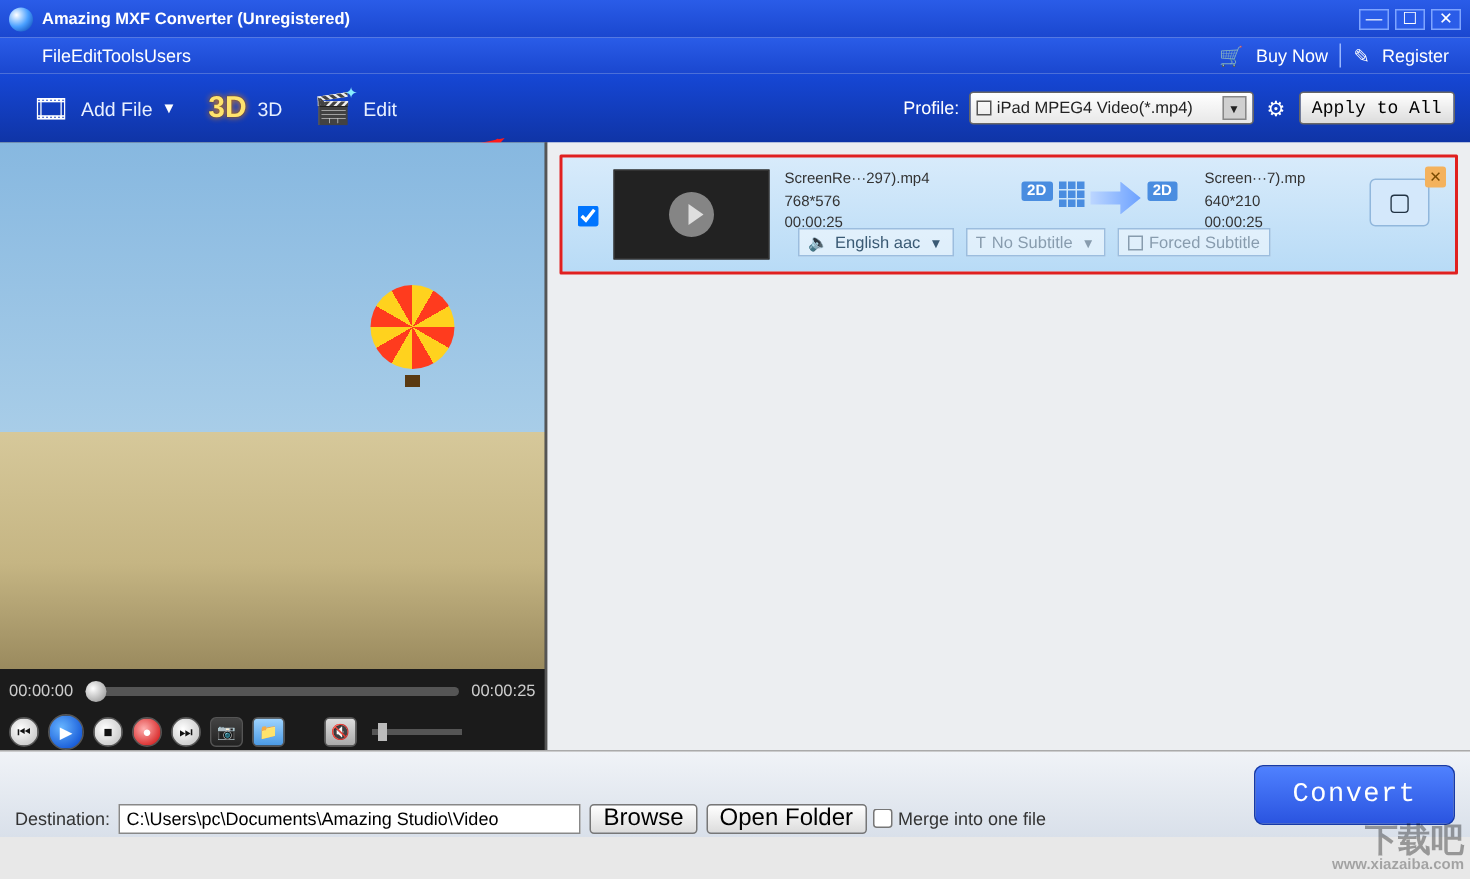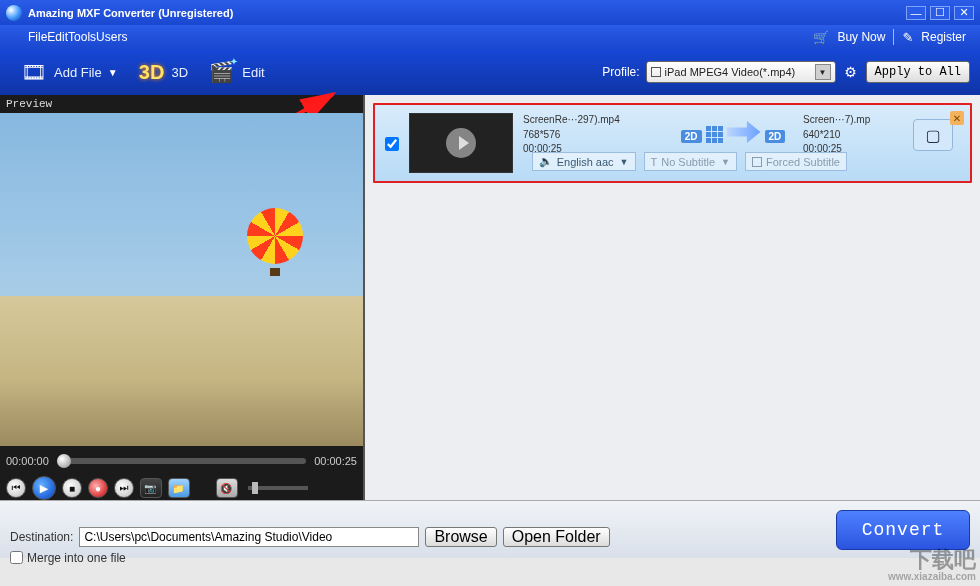--- a/index.html
+++ b/index.html
@@ -67,38 +67,38 @@
 
 
 .list-pane{ flex:1; background:#eceef1; padding:8px; overflow:auto;}
 .item-card{ border:2px solid #e02020; background:linear-gradient(#d8ebfb,#b8dbf6); padding:8px 10px; display:flex; gap:10px; align-items:flex-start; position:relative; border-radius:1px;}
 .item-check{ width:14px;height:14px; margin-top:24px;}
 .thumb{ width:104px; height:60px; background:#222; position:relative; border:1px solid #333;}
 .thumb::after{content:""; position:absolute; left:50%; top:50%; width:30px;height:30px; border-radius:50%; background:rgba(200,200,200,.6); transform:translate(-50%,-50%);}
 .thumb .play-tri{ position:absolute; left:52%; top:50%; transform:translate(-40%,-50%); border-left:10px solid #fff; border-top:7px solid transparent; border-bottom:7px solid transparent;}
 .col-src,.col-dst{ font-family:"Courier New",monospace; font-size:10px; color:#333; line-height:1.45;}
 .col-src{ width:140px;}
-.conv-arrow{ width:120px; display:flex; align-items:flex-end; justify-content:center; margin-top:8px; gap:4px;}
+.conv-arrow{ width:120px; display:flex; align-items:flex-start; justify-content:center; margin-top:8px; gap:4px;}
 .badge2d{ font-size:10px; background:#4a8de0; color:#fff; padding:1px 4px; border-radius:2px; font-weight:bold;}
 .grid9{ display:grid; grid-template-columns:repeat(3,5px); grid-template-rows:repeat(3,5px); gap:1px;}
 .grid9 span{ background:#4a8de0;}
 .big-arrow{ width:34px; height:22px; background:linear-gradient(90deg,#bcd6ff,#6aa0ff); clip-path:polygon(0 30%,60% 30%,60% 0,100% 50%,60% 100%,60% 70%,0 70%);}
 .col-dst{ width:100px;}
 .dev-icon{ width:40px;height:32px; background:#d4e8fb; border:1px solid #91b7dc; border-radius:4px; margin-top:6px; display:flex;align-items:center;justify-content:center; color:#234; font-size:16px;}
 .close-x{ position:absolute; right:6px; top:6px; width:14px;height:14px; background:#f4b25d; color:#7a4a00; display:flex;align-items:center;justify-content:center; font-size:10px; cursor:pointer; border-radius:2px;}
 .sub-row{ position:absolute; left:157px; bottom:10px; display:flex; gap:8px; font-family:"Courier New",monospace; font-size:11px;}
 .sub-btn{ background:rgba(255,255,255,.5); border:1px solid #9cbdde; padding:2px 6px; display:flex; align-items:center; gap:4px; cursor:pointer; color:#3a5a74;}
 .sub-btn.disabled{ color:#889cae;}
 .caret-sm{ font-size:9px; margin-left:2px;}
 
 
 .bottom{ height:58px; background:linear-gradient(#f0f3f7,#d9e0ea); border-top:1px solid #aaa; display:flex; align-items:center; padding:6px 10px; gap:8px; font-family:"Courier New",monospace; font-size:12px;}
-.bottom .left{ display:flex; flex-direction:column; gap:4px;margin-top:32px;}
+.bottom .left{ display:flex; flex-direction:row; gap:4px;margin-top:32px;}
 .dest-row{ display:flex; align-items:center; gap:6px;}
-.dest-input{ width:340px; height:20px; border:1px solid #888; background:#fff; padding:0 4px; font-family:inherit; font-size:12px;}
+.dest-input{ width:308px; height:20px; border:1px solid #888; background:#fff; padding:0 4px; font-family:inherit; font-size:12px;}
 .btn-sm{ height:20px; padding:0 8px; background:linear-gradient(#fff,#dcdcdc); border:1px solid #777; border-radius:3px; cursor:pointer; font-family:inherit; font-size:16px;}
 .merge-row{ display:flex; align-items:center; gap:4px;}
 .convert-btn{ margin-left:auto; width:134px; height:40px; background:linear-gradient(#4f81ff,#2a54e0); border:1px solid #163aa8; border-radius:6px; color:#fff; font-size:18px; cursor:pointer; font-family:"Courier New",monospace; letter-spacing:1px;}
 
 
 .wm{ position:absolute; right:4px; bottom:4px; color:rgba(0,0,0,.35); font-size:22px; font-weight:bold; text-align:right; line-height:1.05; pointer-events:none;}
 .wm small{ font-size:10px; display:block; color:rgba(0,0,0,.3);}
 
 </style>
 </head>
@@ -162,21 +162,20 @@
       <path d="M0,0 L9,3 L0,6 Z" fill="#ff1a1a"></path>
         </marker>
       </defs>
     <line x1="10" y1="120" x2="205" y2="8" stroke="#ff1a1a" stroke-width="4" marker-end="url(#ah)"></line>
   </svg>
 </div>
 
 <div class="main">
 
   <div class="preview-pane">
-    <div class="preview-title">Preview</div>
     <div class="preview-video">
       <div class="balloon">
         <div class="env"></div>
           <div class="bas"></div>
       </div>
     </div>
     <div class="preview-controls">
       <div class="timeline-row">
         <span>00:00:00</span>
         <div class="timeline">

